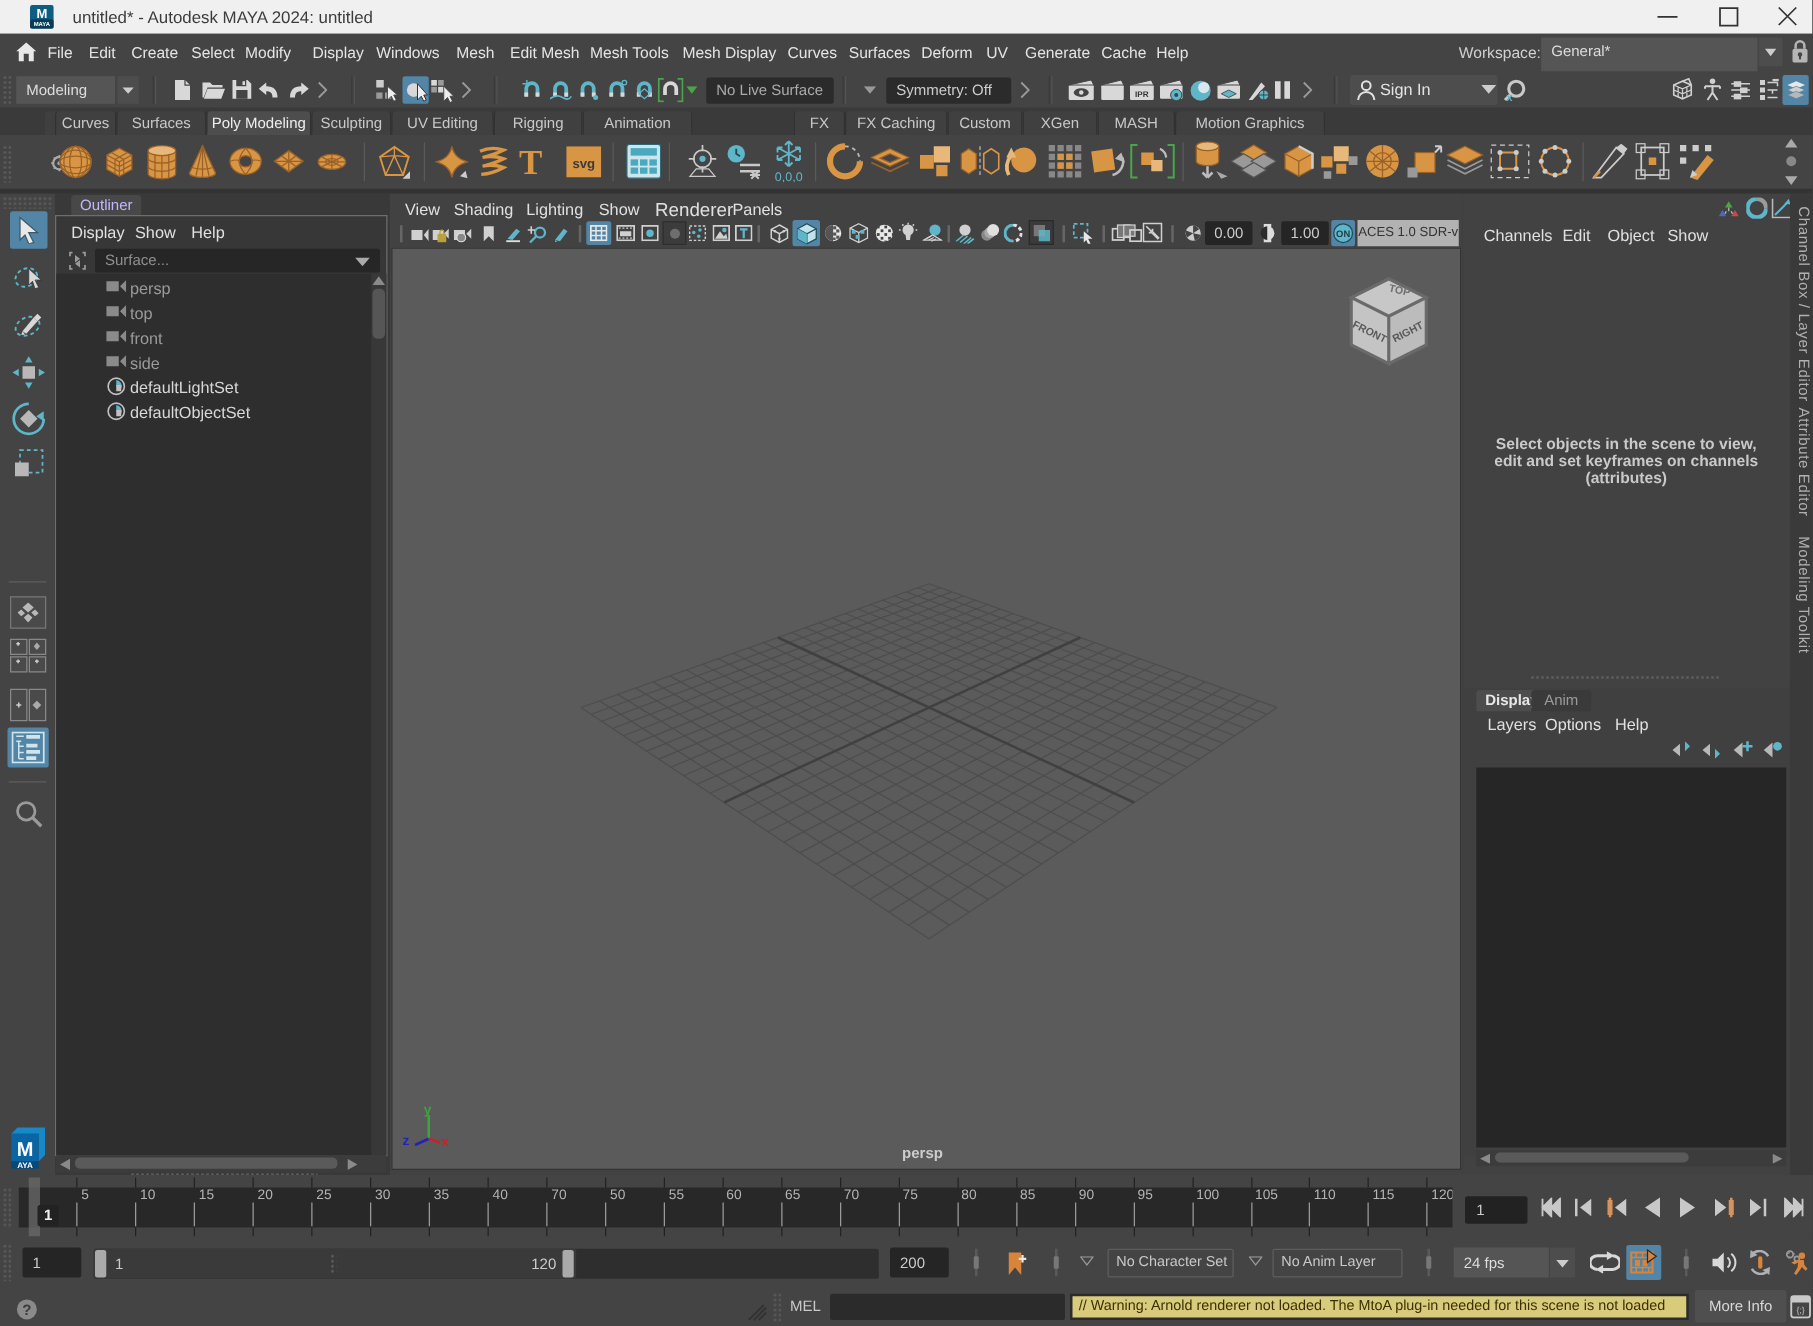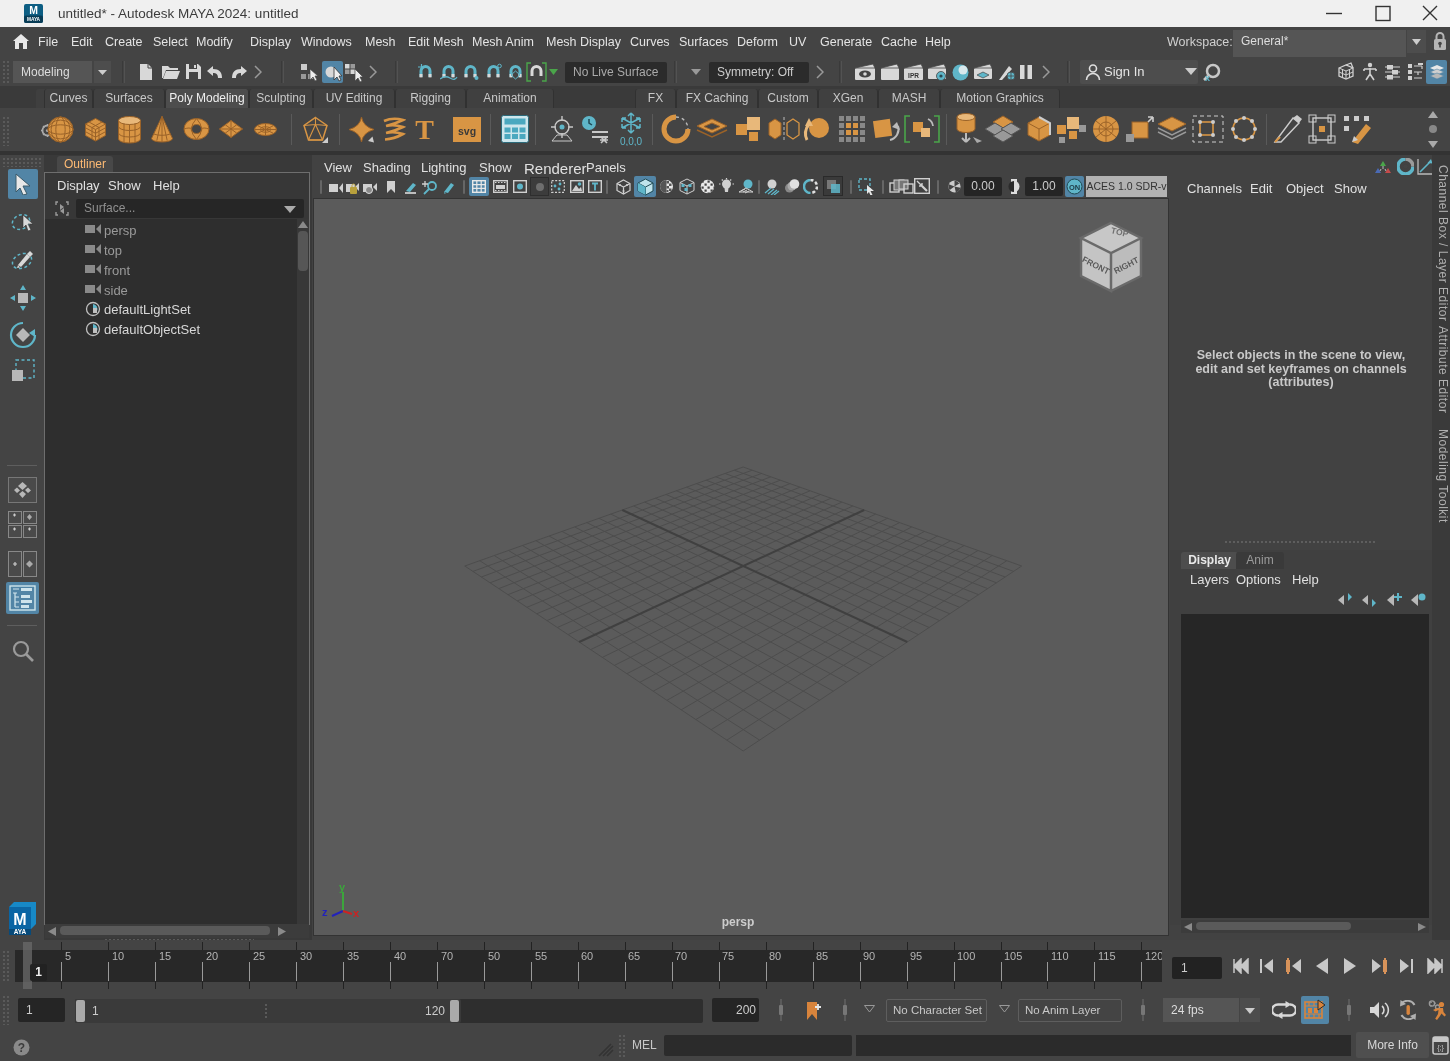--- a/index.html
+++ b/index.html
@@ -71,21 +71,21 @@
       </svg>
     <div class="menuitem" style="left:38px;">File</div>
     <div class="menuitem" style="left:71px;">Edit</div>
     <div class="menuitem" style="left:105px;">Create</div>
     <div class="menuitem" style="left:153px;">Select</div>
     <div class="menuitem" style="left:196px;">Modify</div>
     <div class="menuitem" style="left:250px;">Display</div>
     <div class="menuitem" style="left:301px;">Windows</div>
     <div class="menuitem" style="left:365px;">Mesh</div>
     <div class="menuitem" style="left:408px;">Edit Mesh</div>
-    <div class="menuitem" style="left:472px;">Mesh Anim</div>
+    <div class="menuitem" style="left:472px;">Mesh Tools</div>
     <div class="menuitem" style="left:546px;">Mesh Display</div>
     <div class="menuitem" style="left:630px;">Curves</div>
     <div class="menuitem" style="left:679px;">Surfaces</div>
     <div class="menuitem" style="left:737px;">Deform</div>
     <div class="menuitem" style="left:789px;">UV</div>
     <div class="menuitem" style="left:820px;">Generate</div>
     <div class="menuitem" style="left:881px;">Cache</div>
     <div class="menuitem" style="left:925px;">Help</div>
     <div class="menuitem" style="left:1167px;color:#d0d0d0;">Workspace:</div>
     <div class="dd" style="left:1233px;top:3px;width:173px;height:36px;line-height:23px;padding-left:8px;">General*</div>
@@ -618,21 +618,21 @@
         </svg>
       <svg class="abs" style="left:6px;top:746px;" width="33" height="35" viewBox="0 0 33 35">
           <path d="M3 6 L8 1 L30 1 L30 23 L25 28 L25 6 Z" fill="#1789c7"></path>
           <path d="M3 6 L25 6 L25 28 L3 28 Z" fill="#0a65a4"></path>
           <path d="M3 28 L25 28 L25 34 L3 34 Z" fill="#074a7a"></path>
           <text x="14" y="24" font-size="16" font-weight="bold" fill="#fff" text-anchor="middle">M</text>
           <text x="14" y="33" font-size="6.5" font-weight="bold" fill="#fff" text-anchor="middle">AYA</text>
         </svg>
     </div>
     <div id="outlinerwrap">
-      <div class="abs" style="left:13px;top:1px;width:56px;height:16px;background:#484848;border-radius:3px 3px 0 0;color:#fdba74;font-size:12px;text-align:center;line-height:16px;">Outliner</div>
+      <div class="abs" style="left:13px;top:1px;width:56px;height:16px;background:#484848;border-radius:3px 3px 0 0;color:#c4b5fd;font-size:12px;text-align:center;line-height:16px;">Outliner</div>
       <div class="abs" style="left:0px;top:17px;width:266px;height:753px;background:#373737;border:1px solid #6e6e6e;"></div>
       <div class="abs" style="left:13px;top:23px;font-size:13px;color:#e0e0e0;">Display</div>
       <div class="abs" style="left:64px;top:23px;font-size:13px;color:#e0e0e0;">Show</div>
       <div class="abs" style="left:109px;top:23px;font-size:13px;color:#e0e0e0;">Help</div>
       <svg class="abs" style="left:10px;top:45px;" width="16" height="17" viewBox="0 0 16 17">
           <path d="M4 2 L2 2 L2 5 M12 2 L14 2 L14 5 M4 15 L2 15 L2 12 M12 15 L14 15 L14 12" fill="none" stroke="#9a9a9a" stroke-width="1.4"></path>
           <path d="M6 4 L10 7 L6 10 Z" fill="#9a9a9a"></path>
           <path d="M10 8 L6 11 L10 14 Z" fill="#9a9a9a"></path>
         </svg>
       <div class="abs" style="left:32px;top:44px;width:228px;height:19px;background:#262626;border-radius:2px;color:#909090;font-size:12px;line-height:19px;padding-left:8px;">Surface...</div>
@@ -972,21 +972,21 @@
           <path d="M14 1 L15.5 5.5 L10.5 5 Z" fill="#5fb6c9"></path>
         </svg>
       <div class="abs" style="left:17px;top:26px;font-size:13px;color:#e0e0e0;">Channels</div>
       <div class="abs" style="left:80px;top:26px;font-size:13px;color:#e0e0e0;">Edit</div>
       <div class="abs" style="left:116px;top:26px;font-size:13px;color:#e0e0e0;">Object</div>
       <div class="abs" style="left:164px;top:26px;font-size:13px;color:#e0e0e0;">Show</div>
       <div class="abs" style="left:0px;top:194px;width:262px;text-align:center;font-size:12.5px;font-weight:bold;color:#c9c9c9;line-height:13.5px;">Select objects in the scene to view,<br>edit and set keyframes on channels<br>(attributes)</div>
       <div class="abs" style="left:55px;top:386px;width:150px;height:0px;border-top:2px dotted #5e5e5e;"></div>
       <div class="abs" style="left:0px;top:395px;width:262px;height:375px;background:#404040;"></div>
       <div class="abs" style="left:11px;top:397px;width:57px;height:17px;background:#4d4d4d;border-radius:3px 3px 0 0;color:#e8e8e8;font-size:12px;font-weight:bold;text-align:center;line-height:17px;">Display</div>
-      <div class="abs" style="left:66px;top:397px;width:48px;height:17px;background:#3a3a3a;border-radius:3px 3px 0 0;color:#9a9a9a;font-size:12px;text-align:center;line-height:17px;">Anim</div>
+      <div class="abs" style="left:55px;top:397px;width:48px;height:17px;background:#3a3a3a;border-radius:3px 3px 0 0;color:#9a9a9a;font-size:12px;text-align:center;line-height:17px;">Anim</div>
       <div class="abs" style="left:20px;top:417px;font-size:13px;color:#e0e0e0;">Layers</div>
       <div class="abs" style="left:66px;top:417px;font-size:13px;color:#e0e0e0;">Options</div>
       <div class="abs" style="left:122px;top:417px;font-size:13px;color:#e0e0e0;">Help</div>
       <svg class="abs" style="left:167px;top:438px;" width="16" height="14" viewBox="0 0 16 14">
           <path d="M1 7 L7 2 L7 12 Z" fill="#b8b8b8"></path>
           <path d="M11 1 L14 4 L11 7 M11 7 L8 7" fill="#5fb6c9"></path>
           <path d="M11 0 L11 8 L15 4 Z" fill="#5fb6c9"></path>
         </svg>
       <svg class="abs" style="left:191px;top:438px;" width="16" height="14" viewBox="0 0 16 14">
           <path d="M1 7 L7 2 L7 12 Z" fill="#b8b8b8"></path>
@@ -1154,21 +1154,21 @@
   <div id="rangerow">
     <div class="grip" style="left:2px;top:4px;height:30px;"></div>
     <div class="darkfield" style="left:18px;top:7px;width:47px;height:24px;line-height:24px;padding-left:8px;background:#252525;">1</div>
     <div class="abs" style="left:75px;top:8px;width:628px;height:24px;background:#2e2e2e;border-radius:2px;"></div>
     <div class="abs" style="left:75px;top:8px;width:386px;height:24px;background:#3a3a3a;border-radius:2px;"></div>
     <div class="abs" style="left:76px;top:9px;width:9px;height:22px;background:#aaaaaa;border-radius:2px;"></div>
     <div class="abs" style="left:450px;top:9px;width:9px;height:22px;background:#aaaaaa;border-radius:2px;"></div>
     <div class="abs" style="left:92px;top:13px;font-size:12px;color:#cccccc;">1</div>
     <div class="abs" style="left:425px;top:13px;font-size:12px;color:#cccccc;">120</div>
     <div class="grip" style="left:264px;top:12px;height:16px;width:5px;"></div>
-    <div class="darkfield" style="left:712px;top:7px;width:47px;height:24px;line-height:24px;padding-left:24px;background:#252525;">200</div>
+    <div class="darkfield" style="left:712px;top:7px;width:47px;height:24px;line-height:24px;padding-left:8px;background:#252525;">200</div>
     <div class="abs" style="left:780px;top:8px;width:2px;height:22px;background:#5a5a5a;"></div>
     <div class="abs" style="left:779px;top:14px;width:4px;height:10px;background:#777;border-radius:1px;"></div>
     <svg class="abs" style="left:805px;top:9px;" width="18" height="22" viewBox="0 0 18 22">
         <path d="M2 2 L12 2 L12 20 L7 14 L2 20 Z" fill="#d8843c"></path>
         <path d="M13 4 L13 10 M10 7 L16 7" stroke="#e8e8e8" stroke-width="1.8"></path>
       </svg>
     <div class="abs" style="left:844px;top:8px;width:2px;height:22px;background:#5a5a5a;"></div>
     <div class="abs" style="left:843px;top:14px;width:4px;height:10px;background:#777;border-radius:1px;"></div>
     <svg class="abs" style="left:864px;top:14px;" width="11" height="8" viewBox="0 0 11 8">
         <path d="M0.5 0.5 L10.5 0.5 L5.5 7 Z" fill="none" stroke="#999"></path>
@@ -1224,20 +1224,21 @@
         <circle cx="8.5" cy="8.5" r="8" fill="#8a8a8a"></circle>
         <text x="8.5" y="13" font-size="12" font-weight="bold" fill="#3c3c3c" text-anchor="middle">?</text>
       </svg>
     <svg class="abs" style="left:598px;top:13px;" width="16" height="14" viewBox="0 0 16 14">
         <path d="M1 13 L13 1 M5 13 L15 3 M9 13 L15 7" stroke="#333" stroke-width="1.6"></path>
       </svg>
     <div class="grip" style="left:618px;top:4px;height:24px;"></div>
     <div class="abs" style="left:632px;top:8px;font-size:12px;color:#c8c8c8;">MEL</div>
     <div class="darkfield" style="left:664px;top:5px;width:188px;height:21px;background:#2b2b2b;"></div>
     <div class="abs" style="left:856px;top:5px;width:495px;height:21px;background:#2b2b2b;"></div>
+    <div class="abs" style="left:858px;top:7px;width:491px;height:17px;background:#d9cb7c;color:#3c3000;font-size:11.5px;line-height:17px;padding-left:5px;white-space:nowrap;overflow:hidden;">// Warning: Arnold renderer not loaded. The MtoA plug-in needed for this scene is not loaded</div>
     <div class="abs" style="left:1356px;top:2px;width:73px;height:26px;background:#4f4f4f;border-radius:2px;color:#d8d8d8;font-size:12px;text-align:center;line-height:26px;">More Info</div>
     <svg class="abs" style="left:1432px;top:6px;" width="17" height="19" viewBox="0 0 17 19">
         <rect x="1" y="1" width="15" height="17" rx="2" fill="none" stroke="#c8c8c8" stroke-width="1.5"></rect>
         <rect x="1" y="1" width="15" height="5" fill="#c8c8c8"></rect>
         <text x="8.5" y="14" font-size="7" fill="#c8c8c8" text-anchor="middle">{;}</text>
       </svg>
   </div>
 </div>
 
 </body></html>

